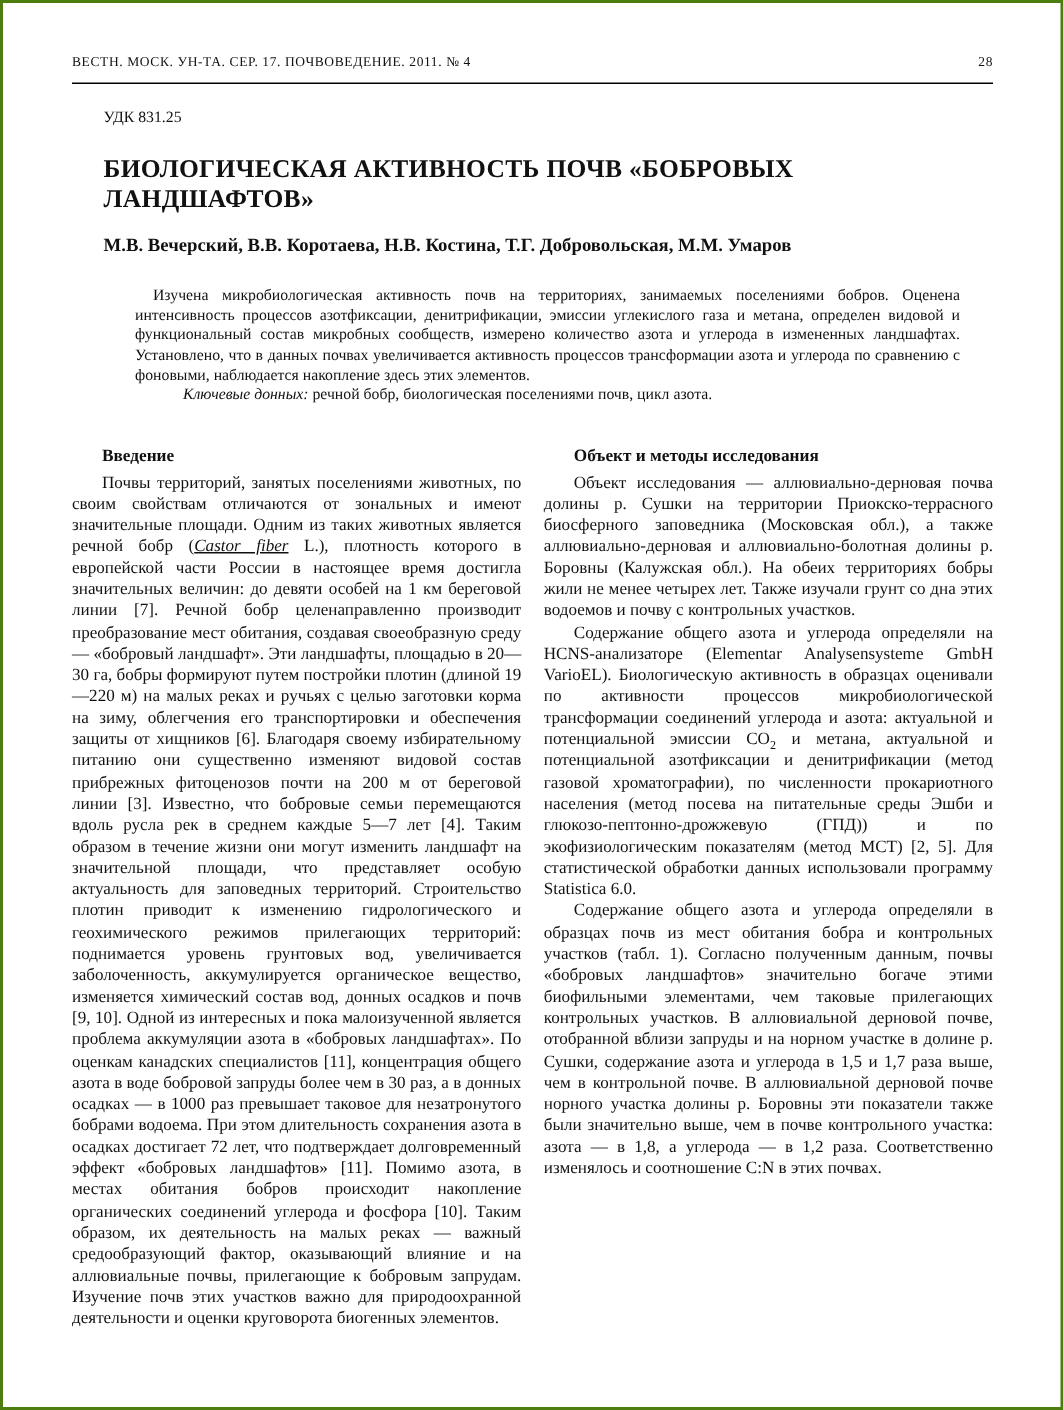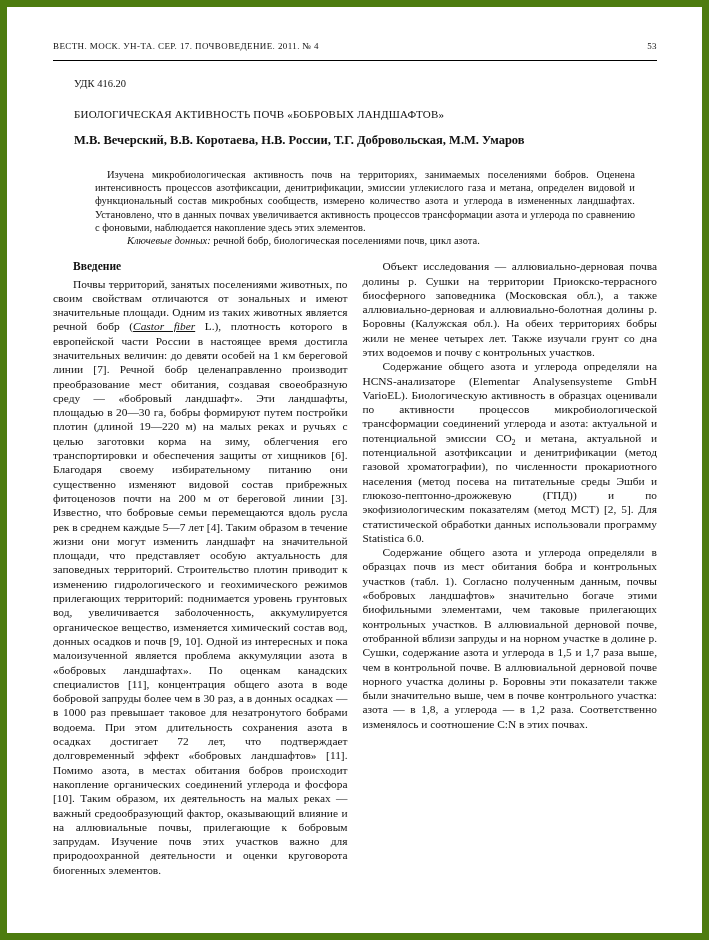--- a/index.html
+++ b/index.html
@@ -8,21 +8,21 @@
     background: #ffffff;
     font-family: "Liberation Serif", serif;
     color: #111111;
   }
   .page {
     position: relative;
     width: 709px;
     height: 940px;
     box-sizing: border-box;
     background: #ffffff;
-    border: 7px solid #4d7c0f;
+    border: 2px solid #4d7c0f;
     padding: 34px 45px 20px 46px;
     overflow: hidden;
   }
   .running-header {
     display: flex;
     justify-content: space-between;
     align-items: baseline;
     font-size: 9px;
     letter-spacing: 0.4px;
     white-space: nowrap;
@@ -30,43 +30,43 @@
   .header-rule {
     border-bottom: 1.2px solid #000000;
     margin-top: 9px;
   }
   .udc {
     margin: 17px 0 0 21px;
     font-size: 10.5px;
   }
   .title {
     margin: 19px 0 0 21px;
-    font-size: 11px;
-    font-weight: normal;
+    font-size: 17px;
+    font-weight: bold;
     letter-spacing: 0.2px;
   }
   .authors {
     margin: 13px 0 0 21px;
     font-size: 12.5px;
     font-weight: bold;
   }
   .abstract-block {
     margin: 20px 22px 12px 42px;
     font-size: 10.5px;
     line-height: 13.2px;
     text-align: justify;
   }
   .abstract-block p { margin: 0; }
   .abstract-text { text-indent: 12px; }
   .keywords-line { text-indent: 32px; }
   .keywords-label { font-style: italic; }
   .columns {
     display: flex;
     gap: 15px;
-    margin-top: 12px;
+    margin-top: 27px;
   }
   .col {
     flex: 1 1 0;
     min-width: 0;
     font-size: 11.4px;
     line-height: 14.3px;
     text-align: justify;
     hyphens: auto;
     -webkit-hyphens: auto;
     overflow-wrap: break-word;
@@ -84,43 +84,44 @@
   .latin-italic { font-style: italic; text-decoration: underline; }
   sub { font-size: 8px; line-height: 0; }
 </style>
 </head>
 <body>
 
 <div class="page">
 
   <div class="running-header">
     <span>ВЕСТН. МОСК. УН-ТА. СЕР. 17. ПОЧВОВЕДЕНИЕ. 2011. № 4</span>
-    <span>53</span>
+    <span>28</span>
   </div>
   <div class="header-rule"></div>
 
-  <div class="udc">УДК 416.20</div>
+  <div class="udc">УДК 831.25</div>
 
   <div class="title">БИОЛОГИЧЕСКАЯ АКТИВНОСТЬ ПОЧВ «БОБРОВЫХ ЛАНДШАФТОВ»</div>
 
-  <div class="authors">М.В. Вечерский, В.В. Коротаева, Н.В. России, Т.Г. Добровольская, М.М. Умаров</div>
+  <div class="authors">М.В. Вечерский, В.В. Коротаева, Н.В. Костина, Т.Г. Добровольская, М.М. Умаров</div>
 
   <div class="abstract-block">
     <p class="abstract-text">Изучена микробиологическая активность почв на территориях, занимаемых поселениями бобров. Оценена интенсивность процессов азотфиксации, денитрификации, эмиссии углекислого газа и метана, определен видовой и функциональный состав микробных сообществ, измерено количество азота и углерода в измененных ландшафтах. Установлено, что в данных почвах увеличивается активность процессов трансформации азота и углерода по сравнению с фоновыми, наблюдается накопление здесь этих элементов.</p>
     <p class="keywords-line"><span class="keywords-label">Ключевые донных:</span><span> речной бобр, биологическая поселениями почв, цикл азота.</span></p>
   </div>
 
   <div class="columns">
 
     <div class="col">
       <div class="section-heading">Введение</div>
       <p class="body-p"><span>Почвы территорий, занятых поселениями животных, по своим свойствам отличаются от зональных и имеют значительные площади. Одним из таких животных является речной бобр (</span><span class="latin-italic">Castor fiber</span><span> L.), плотность которого в европейской части России в настоящее время достигла значительных величин: до девяти особей на 1 км береговой линии [7]. Речной бобр целенаправленно производит преобразование мест обитания, создавая своеобразную среду — «бобровый ландшафт». Эти ландшафты, площадью в 20—30 га, бобры формируют путем постройки плотин (длиной 19—220 м) на малых реках и ручьях с целью заготовки корма на зиму, облегчения его транспортировки и обеспечения защиты от хищников [6]. Благодаря своему избирательному питанию они существенно изменяют видовой состав прибрежных фитоценозов почти на 200 м от береговой линии [3]. Известно, что бобровые семьи перемещаются вдоль русла рек в среднем каждые 5—7 лет [4]. Таким образом в течение жизни они могут изменить ландшафт на значительной площади, что представляет особую актуальность для заповедных территорий. Строительство плотин приводит к изменению гидрологического и геохимического режимов прилегающих территорий: поднимается уровень грунтовых вод, увеличивается заболоченность, аккумулируется органическое вещество, изменяется химический состав вод, донных осадков и почв [9, 10]. Одной из интересных и пока малоизученной является проблема аккумуляции азота в «бобровых ландшафтах». По оценкам канадских специалистов [11], концентрация общего азота в воде бобровой запруды более чем в 30 раз, а в донных осадках — в 1000 раз превышает таковое для незатронутого бобрами водоема. При этом длительность сохранения азота в осадках достигает 72 лет, что подтверждает долговременный эффект «бобровых ландшафтов» [11]. Помимо азота, в местах обитания бобров происходит накопление органических соединений углерода и фосфора [10]. Таким образом, их деятельность на малых реках — важный средообразующий фактор, оказывающий влияние и на аллювиальные почвы, прилегающие к бобровым запрудам. Изучение почв этих участков важно для природоохранной деятельности и оценки круговорота биогенных элементов.</span></p>
     </div>
 
     <div class="col">
+      <div class="section-heading">Объект и методы исследования</div>
       <p class="body-p">Объект исследования — аллювиально-дерновая почва долины р. Сушки на территории Приокско-террасного биосферного заповедника (Московская обл.), а также аллювиально-дерновая и аллювиально-болотная долины р. Боровны (Калужская обл.). На обеих территориях бобры жили не менее четырех лет. Также изучали грунт со дна этих водоемов и почву с контрольных участков.</p>
       <p class="body-p"><span>Содержание общего азота и углерода определяли на HCNS-анализаторе (Elementar Analysensysteme GmbH VarioEL). Биологическую активность в образцах оценивали по активности процессов микробиологической трансформации соединений углерода и азота: актуальной и потенциальной эмиссии CO</span><sub>2</sub><span> и метана, актуальной и потенциальной азотфиксации и денитрификации (метод газовой хроматографии), по численности прокариотного населения (метод посева на питательные среды Эшби и глюкозо-пептонно-дрожжевую (ГПД)) и по экофизиологическим показателям (метод МСТ) [2, 5]. Для статистической обработки данных использовали программу Statistica 6.0.</span></p>
       <p class="body-p">Содержание общего азота и углерода определяли в образцах почв из мест обитания бобра и контрольных участков (табл. 1). Согласно полученным данным, почвы «бобровых ландшафтов» значительно богаче этими биофильными элементами, чем таковые прилегающих контрольных участков. В аллювиальной дерновой почве, отобранной вблизи запруды и на норном участке в долине р. Сушки, содержание азота и углерода в 1,5 и 1,7 раза выше, чем в контрольной почве. В аллювиальной дерновой почве норного участка долины р. Боровны эти показатели также были значительно выше, чем в почве контрольного участка: азота — в 1,8, а углерода — в 1,2 раза. Соответственно изменялось и соотношение C:N в этих почвах.</p>
     </div>
 
   </div>
 
 </div>
 
 </body></html>

